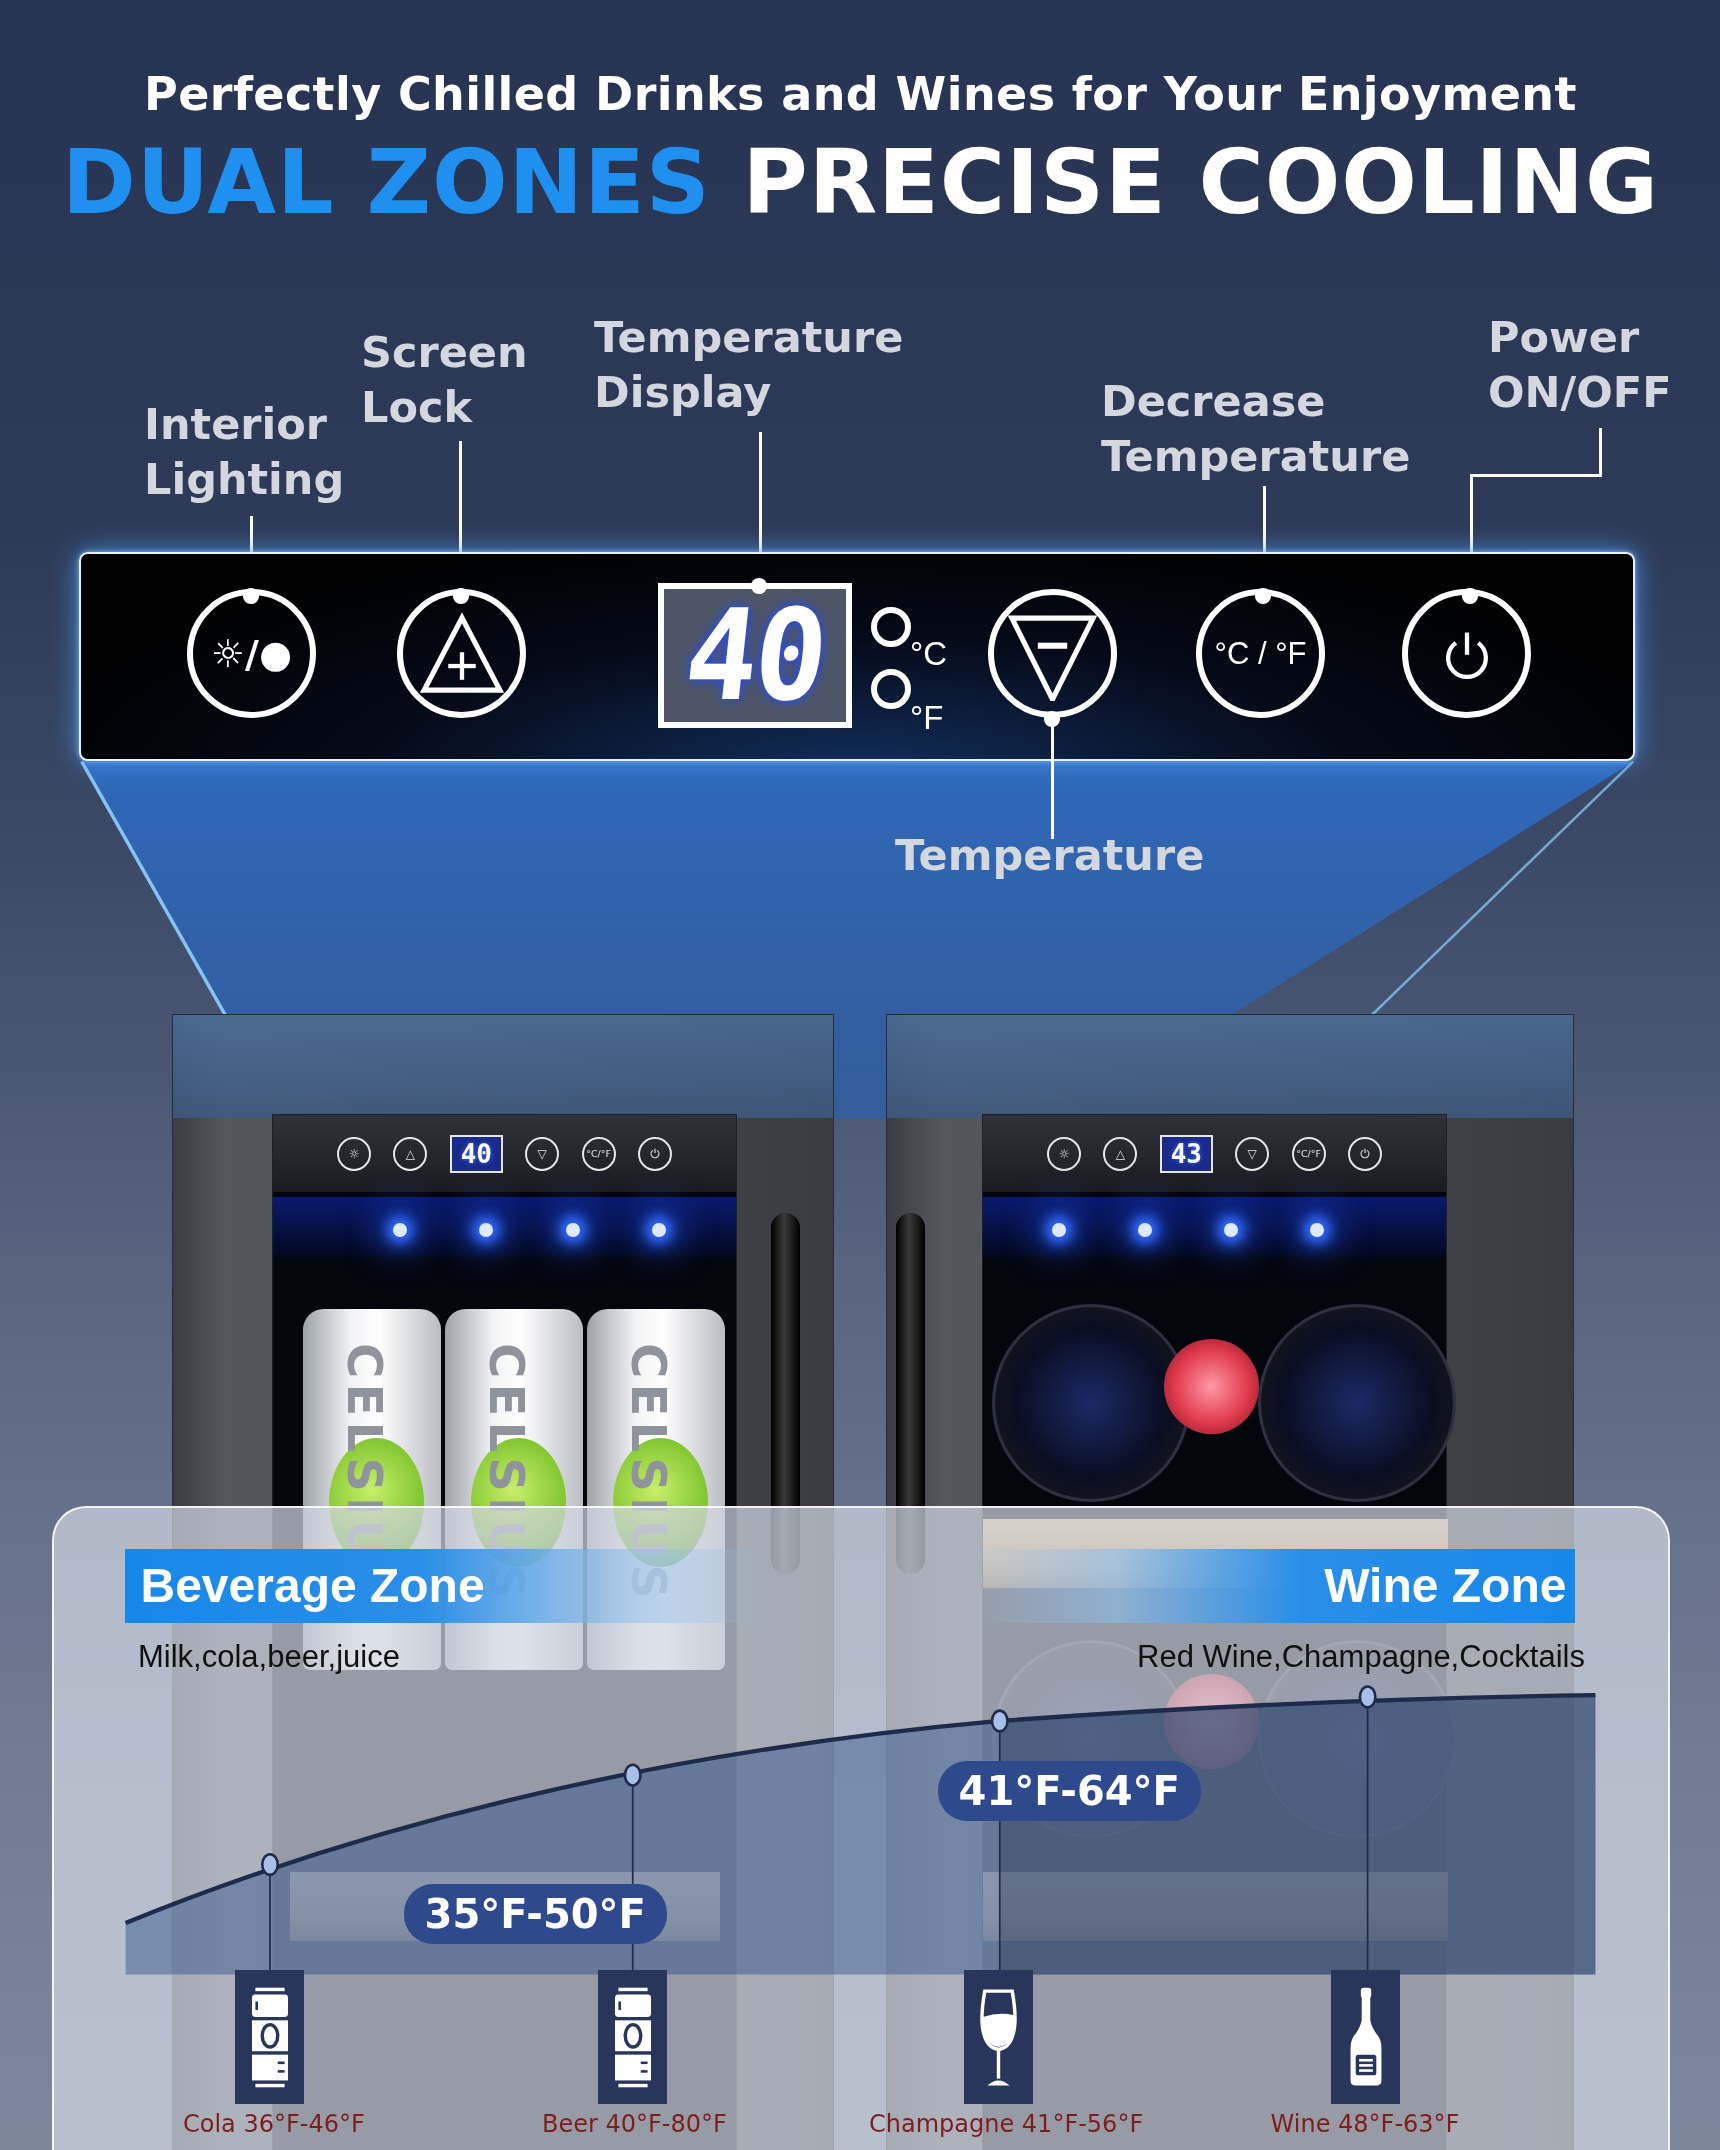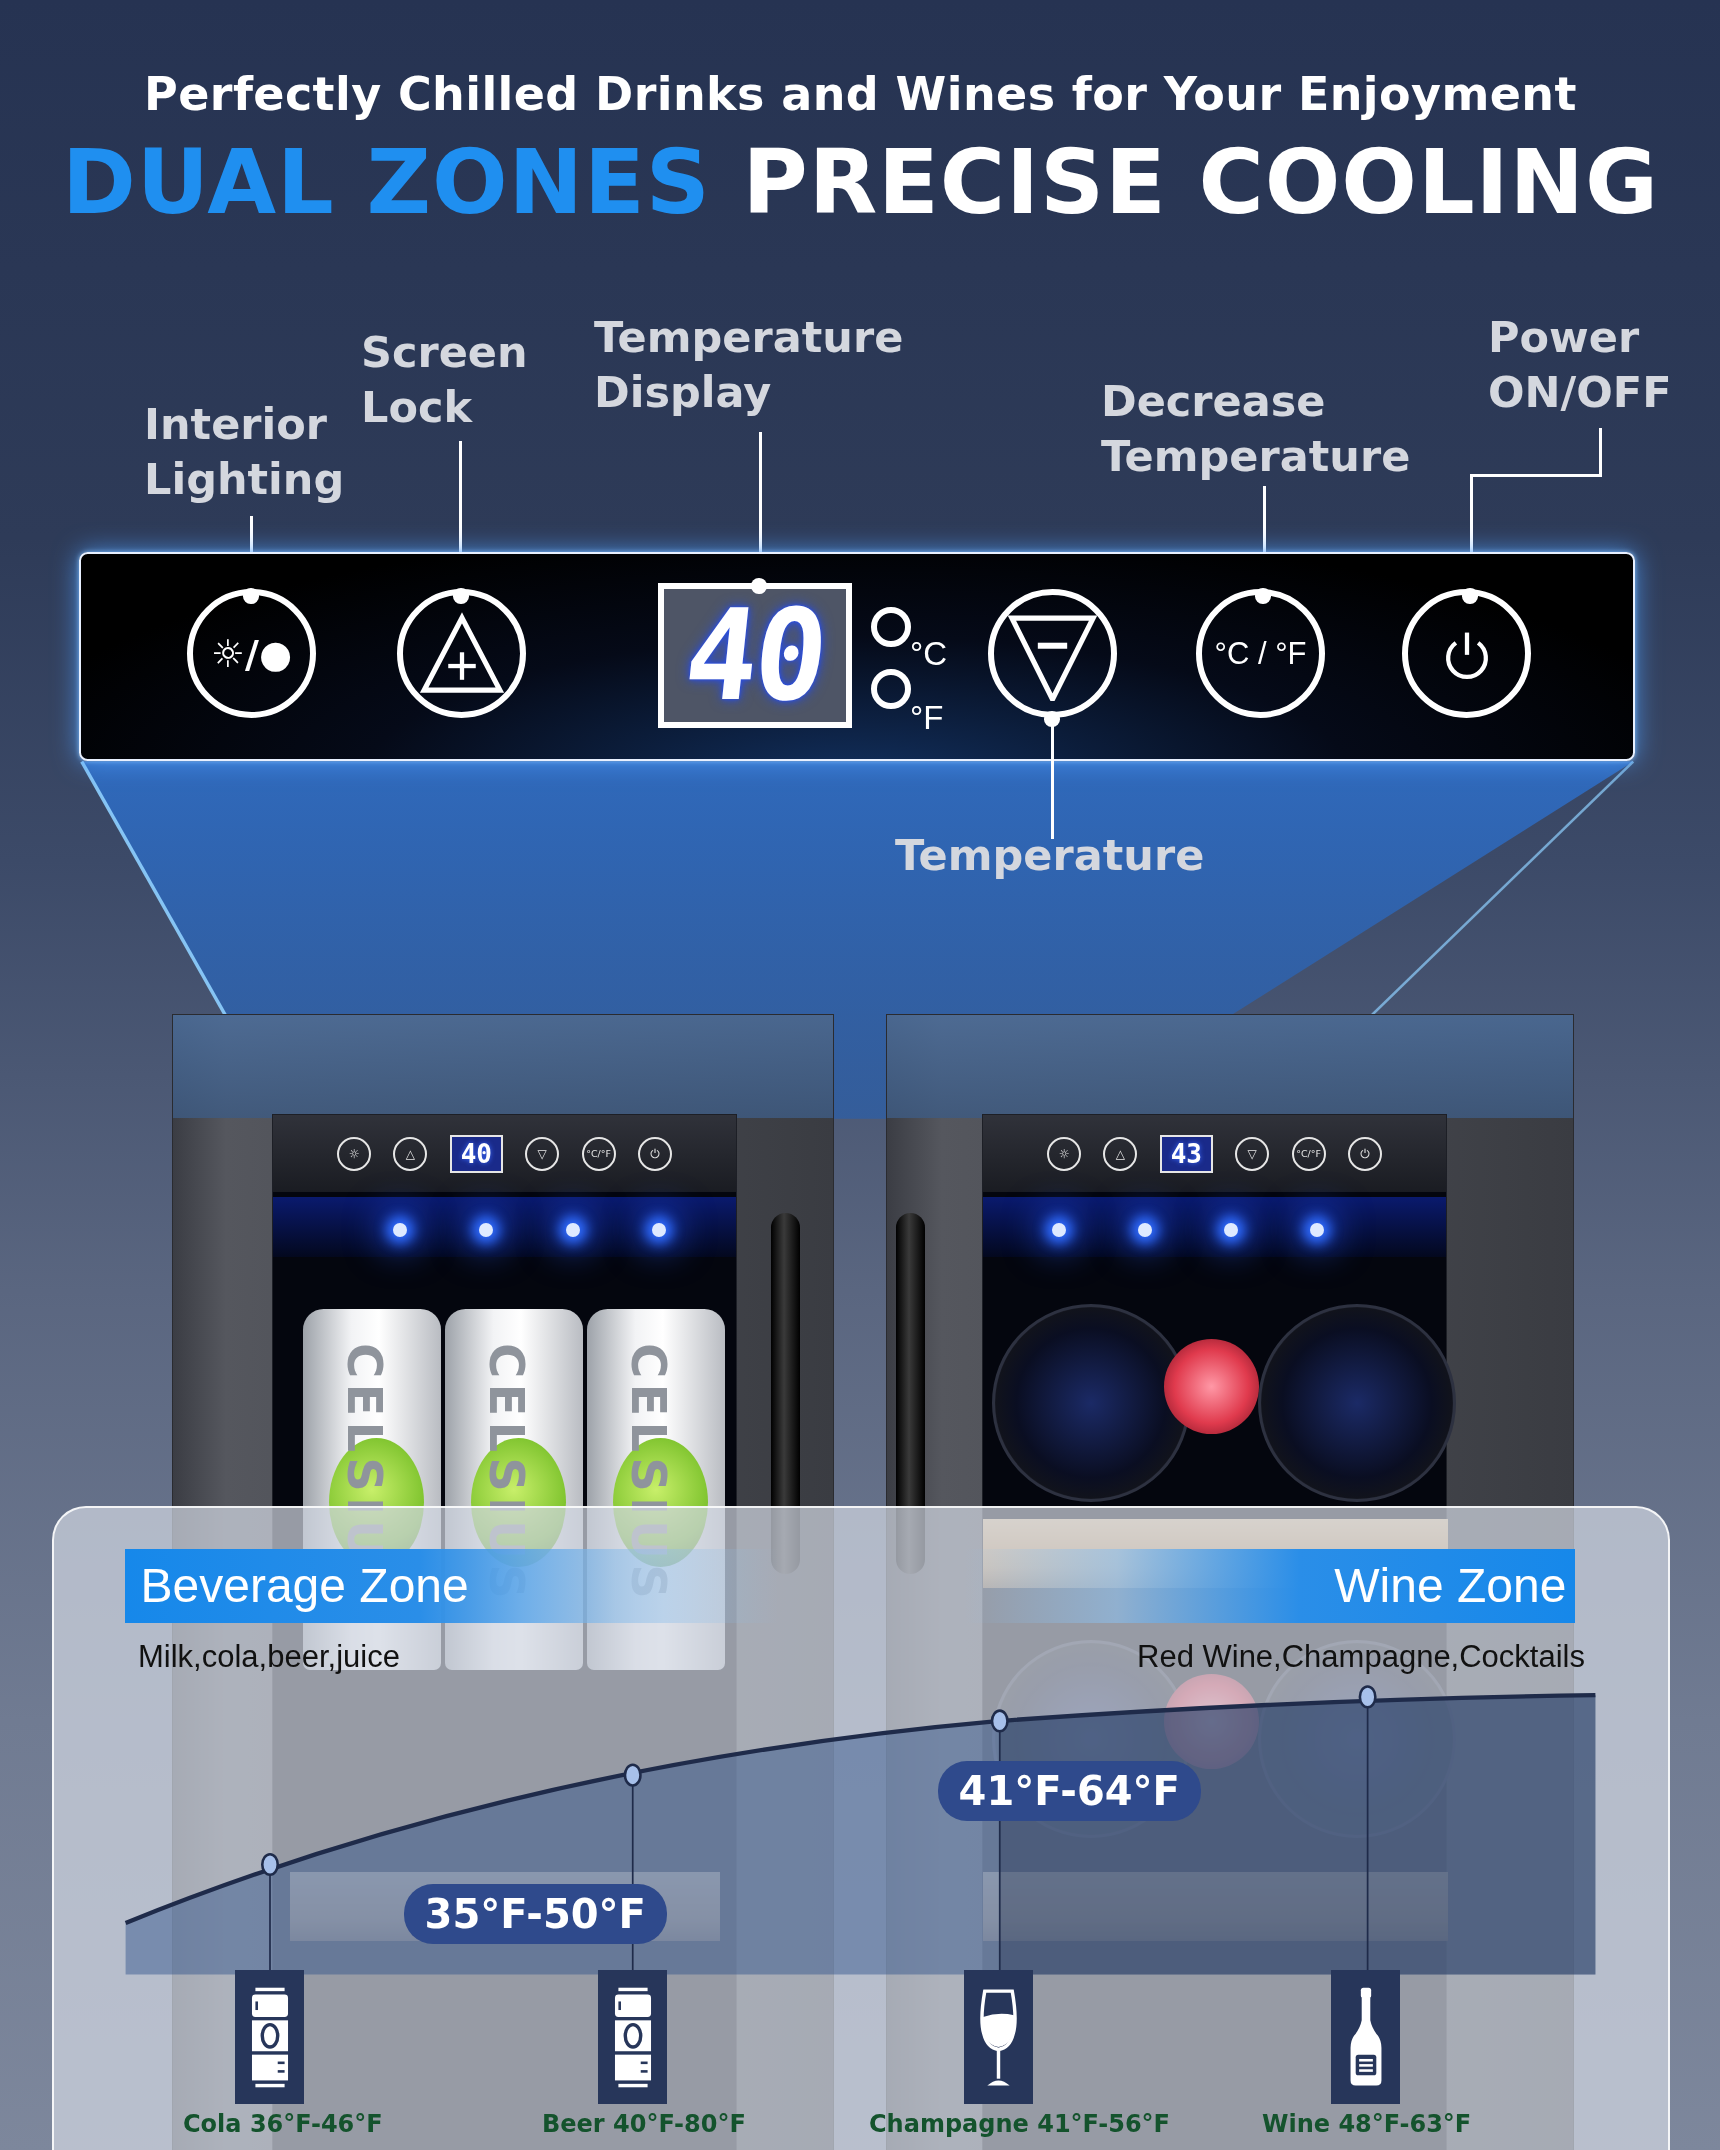--- a/index.html
+++ b/index.html
@@ -128,32 +128,32 @@
     border-radius: 34px;
   }
   .zone-bar-left {
     left: 125px; top: 1549px; width: 654px; height: 74px;
     background: linear-gradient(90deg, #1688ea 0%, #2a8ee8 45%, rgba(140,190,235,0.6) 75%, rgba(240,225,200,0.0) 100%);
   }
   .zone-bar-right {
     left: 964px; top: 1549px; width: 611px; height: 74px;
     background: linear-gradient(270deg, #1688ea 0%, #2a8ee8 45%, rgba(140,190,235,0.6) 75%, rgba(240,225,200,0.0) 100%);
   }
-  .zone-title { font-family: "Liberation Sans", sans-serif; font-size: 48px; color: #ffffff; line-height: 74px; }
+  .zone-title { font-family: "Liberation Sans", sans-serif; font-size: 48px; color: #ffffff; line-height: 74px; font-weight: bold; }
   .zone-desc { font-family: "Liberation Sans", sans-serif; font-size: 31px; color: #111111; }
 
   .pill {
     background: #2f4a8c; color: #ffffff; font-weight: bold; font-size: 40px;
     border-radius: 29px; padding: 0 20.6px; height: 60px; line-height: 60px; white-space: nowrap;
   }
   .tile {
     width: 69px; height: 134px; background: #27365a;
     display: flex; align-items: center; justify-content: center;
   }
-  .tile-label { font-weight: bold; font-size: 24px; color: #14532d; white-space: nowrap; text-align: center; }
+  .tile-label { font-weight: normal; font-size: 24px; color: #7f1d1d; white-space: nowrap; text-align: center; }
 </style>
 </head>
 <body>
 
 <svg class="abs beam" viewBox="0 0 2000 1800" width="1721" height="1549">
   <defs>
     <linearGradient id="beamGrad" x1="0" y1="0" x2="0" y2="1">
       <stop offset="0" stop-color="#2f6bc0" stop-opacity="0.95"></stop>
       <stop offset="1" stop-color="#2c5ea6" stop-opacity="0.75"></stop>
     </linearGradient>

